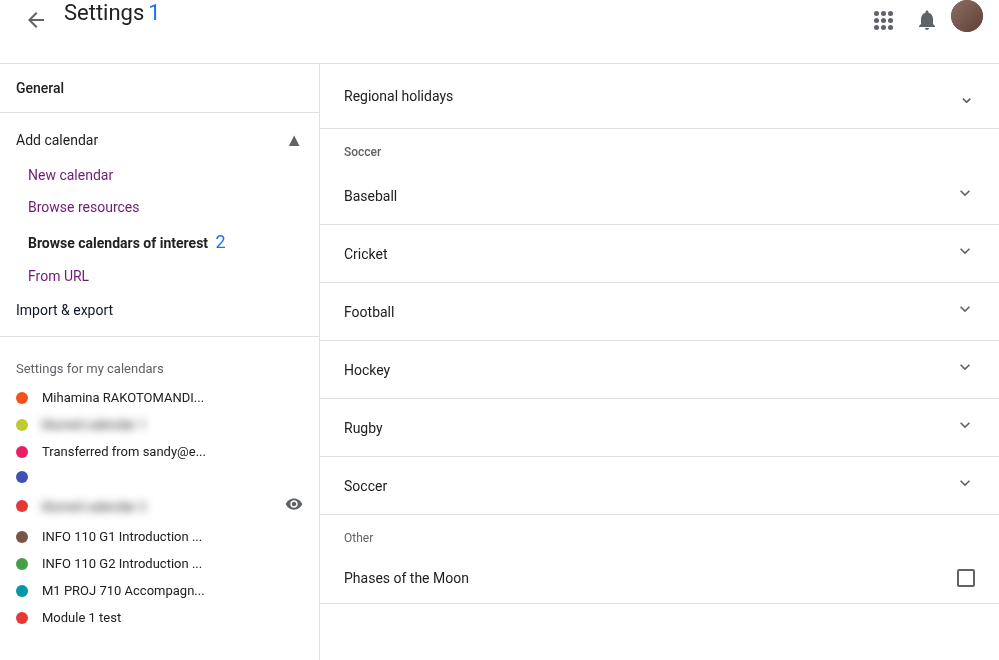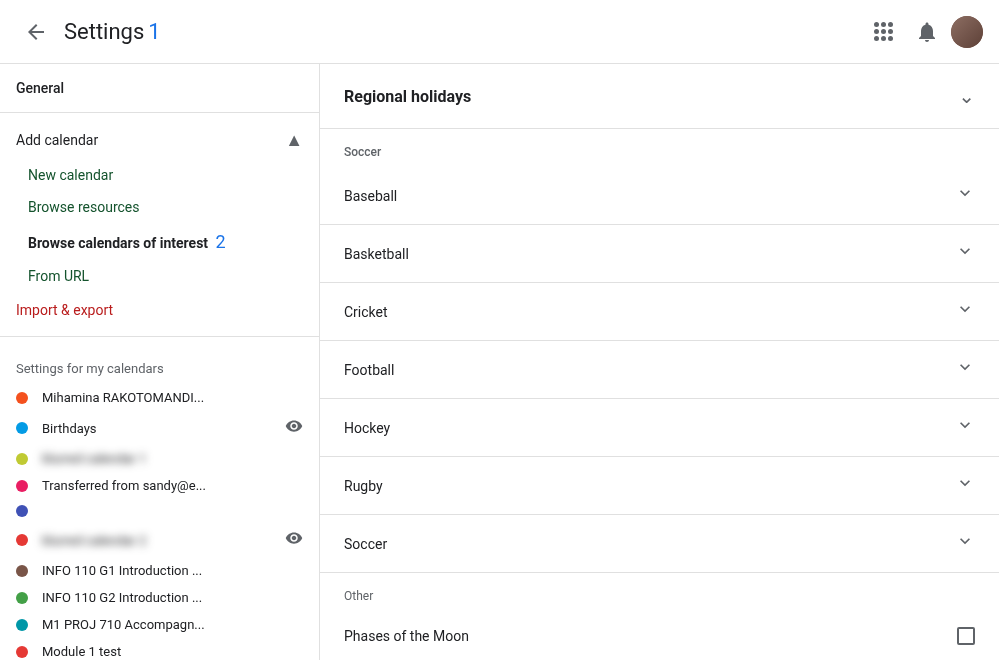--- a/index.html
+++ b/index.html
@@ -1,20 +1,20 @@
 <!DOCTYPE html>
 <html><head>
   <meta charset="utf-8">
   <style>
     * { box-sizing: border-box; margin: 0; padding: 0; }
     body { font-family: 'Roboto', Arial, sans-serif; background: #f1f3f4; width: 999px; height: 660px; overflow: hidden; display: flex; flex-direction: column; }
 
     
     .topbar {
-      display: flex; align-items: center; background: #fff; height: 64px;
+      display: flex; align-items: flex-start; background: #fff; height: 64px;
       padding: 0 16px; border-bottom: 1px solid #e0e0e0; flex-shrink: 0;
     }
     .topbar-back {
       width: 40px; height: 40px; display: flex; align-items: center; justify-content: center;
       cursor: pointer; border-radius: 50%; color: #5f6368; font-size: 20px;
     }
     .topbar-title {
       font-size: 22px; color: #202124; margin-left: 8px; font-weight: 400;
     }
     .topbar-spacer { flex: 1; }
@@ -48,26 +48,26 @@
     }
     .sidebar-item-group {
       padding: 0;
     }
     .sidebar-group-header {
       display: flex; align-items: center; justify-content: space-between;
       padding: 8px 16px; cursor: pointer; font-size: 14px; color: #202124;
     }
     .sidebar-group-header .chevron { color: #5f6368; font-size: 18px; }
     .sidebar-nav-item {
-      padding: 8px 16px 8px 28px; font-size: 14px; color: #14532d;
+      padding: 8px 16px 8px 28px; font-size: 14px; color: #701a75;
       cursor: pointer; display: block;
     }
     .sidebar-nav-item.active { font-weight: 700; color: #202124; }
     .sidebar-top-item {
-      padding: 10px 16px; font-size: 14px; color: #b91c1c; cursor: pointer; display: block;
+      padding: 10px 16px; font-size: 14px; color: #0f172a; cursor: pointer; display: block;
     }
     .sidebar-divider { border: none; border-top: 1px solid #e0e0e0; margin: 8px 0; }
 
     .sidebar-calendars-title {
       font-size: 13px; color: #5f6368; padding: 16px 16px 8px 16px; font-weight: 400;
     }
     .calendar-item {
       display: flex; align-items: center; padding: 6px 16px; cursor: pointer;
     }
     .calendar-dot {
@@ -87,21 +87,21 @@
 
     .content-section {
       border-bottom: 1px solid #e0e0e0;
     }
 
     .collapsible-header {
       display: flex; align-items: center; justify-content: space-between;
       padding: 20px 24px; cursor: pointer; min-height: 56px;
     }
     .collapsible-title {
-      font-size: 16px; color: #202124; font-weight: 700;
+      font-size: 14px; color: #202124; font-weight: 400;
     }
     .collapsible-chevron {
       color: #5f6368; font-size: 20px;
     }
 
     .sports-section {
       padding: 0;
     }
     .sports-label {
       font-size: 12px; color: #5f6368; padding: 16px 24px 8px 24px; font-weight: 500;
@@ -205,27 +205,20 @@
     <hr class="sidebar-divider">
 
     <div class="sidebar-calendars-title">Settings for my calendars</div>
 
     <div id="calendar-list">
         <div class="calendar-item">
           <div class="calendar-dot" style="background: rgb(244, 81, 30);"></div>
           <span class="calendar-name">Mihamina RAKOTOMANDI...</span>
         </div>
         <div class="calendar-item">
-          <div class="calendar-dot" style="background: rgb(3, 155, 229);"></div>
-          <span class="calendar-name">Birthdays</span>
-          <span class="calendar-eye"><svg width="18" height="18" viewBox="0 0 24 24" fill="#5f6368">
-              <path d="M12 4.5C7 4.5 2.73 7.61 1 12c1.73 4.39 6 7.5 11 7.5s9.27-3.11 11-7.5c-1.73-4.39-6-7.5-11-7.5zM12 17c-2.76 0-5-2.24-5-5s2.24-5 5-5 5 2.24 5 5-2.24 5-5 5zm0-8c-1.66 0-3 1.34-3 3s1.34 3 3 3 3-1.34 3-3-1.34-3-3-3z"></path>
-            </svg></span>
-        </div>
-        <div class="calendar-item">
           <div class="calendar-dot" style="background: rgb(192, 202, 51);"></div>
           <span class="calendar-name" style="filter: blur(4px); user-select: none;">blurred calendar 1</span>
         </div>
         <div class="calendar-item">
           <div class="calendar-dot" style="background: rgb(233, 30, 99);"></div>
           <span class="calendar-name">Transferred from sandy@e...</span>
         </div>
         <div class="calendar-item">
           <div class="calendar-dot" style="background: rgb(63, 81, 181);"></div>
         </div>
@@ -262,26 +255,20 @@
         <span class="collapsible-title">Regional holidays</span>
         <span class="collapsible-chevron">⌄</span>
       </div>
     </div>
 
     <div class="sports-section content-section">
       <div class="sports-label">Soccer</div>
       <div id="sports-list">
           <div class="sport-item">
             <span class="sport-name">Baseball</span>
-            <span class="collapsible-chevron"><svg width="20" height="20" viewBox="0 0 24 24" fill="#5f6368">
-                <path d="M7.41 8.59L12 13.17l4.59-4.58L18 10l-6 6-6-6 1.41-1.41z"></path>
-              </svg></span>
-          </div>
-          <div class="sport-item">
-            <span class="sport-name">Basketball</span>
             <span class="collapsible-chevron"><svg width="20" height="20" viewBox="0 0 24 24" fill="#5f6368">
                 <path d="M7.41 8.59L12 13.17l4.59-4.58L18 10l-6 6-6-6 1.41-1.41z"></path>
               </svg></span>
           </div>
           <div class="sport-item">
             <span class="sport-name">Cricket</span>
             <span class="collapsible-chevron"><svg width="20" height="20" viewBox="0 0 24 24" fill="#5f6368">
                 <path d="M7.41 8.59L12 13.17l4.59-4.58L18 10l-6 6-6-6 1.41-1.41z"></path>
               </svg></span>
           </div>

